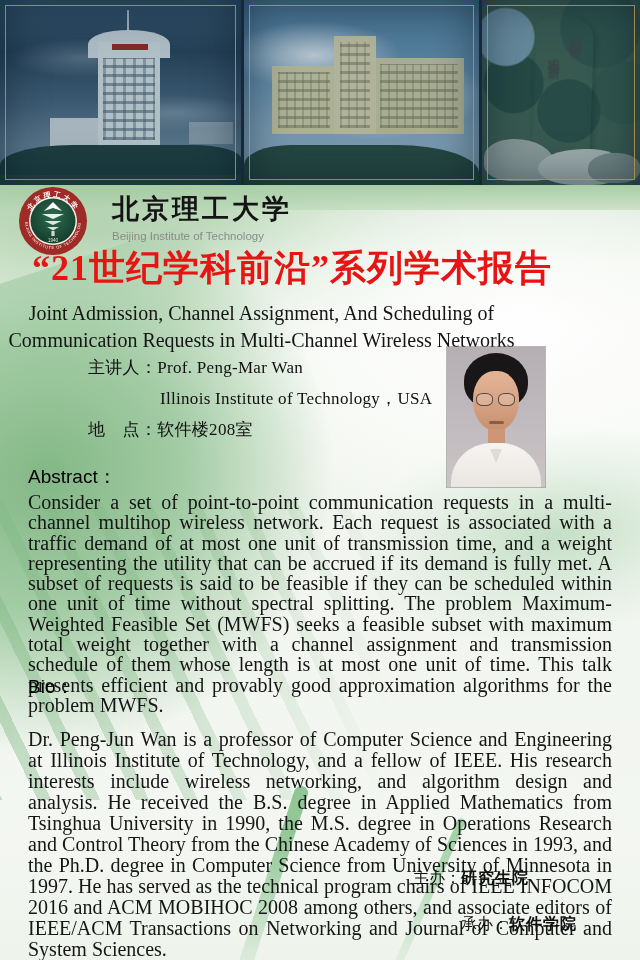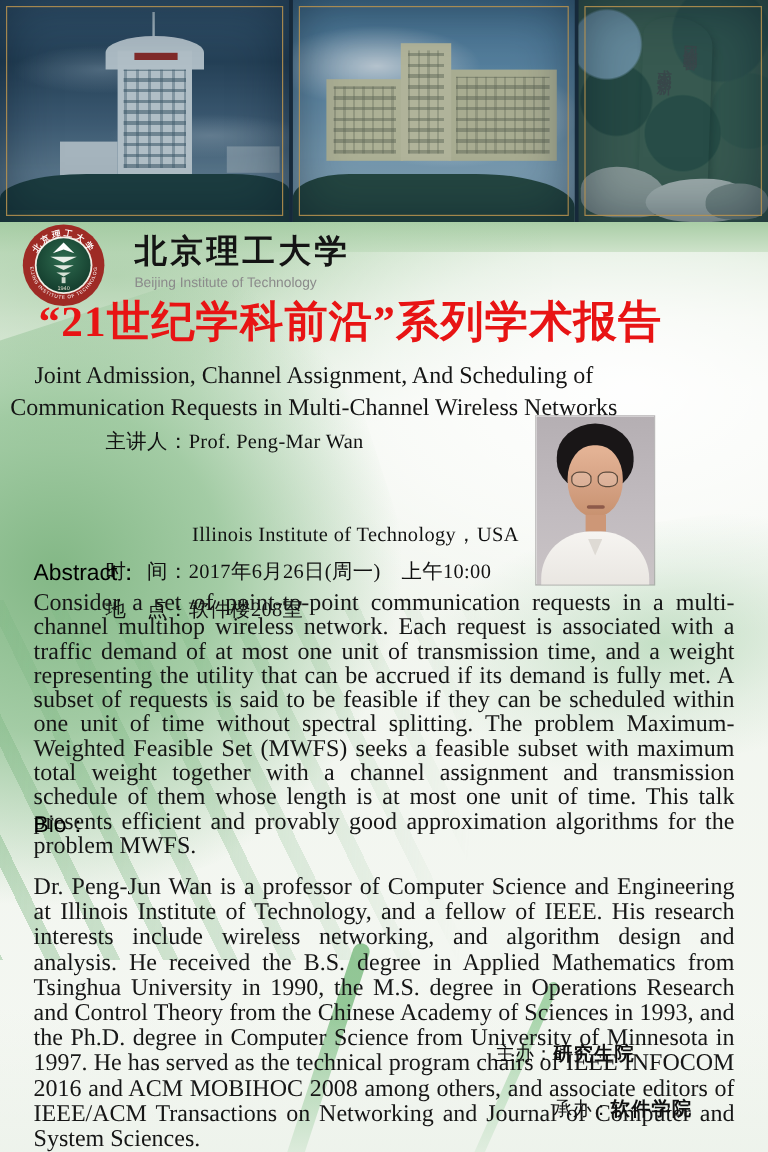--- a/index.html
+++ b/index.html
@@ -124,21 +124,21 @@
     font-family:"Liberation Sans","DejaVu Sans",sans-serif; }
 
   .series-title { position:absolute; left:0; top:244px; width:584px; z-index:3;
     text-align:center; font-size:36px; font-weight:bold; color:#e81414; letter-spacing:1px; }
   .talk-title { position:absolute; left:0; top:300px; width:523px; z-index:3;
     text-align:center; font-size:20px; line-height:27px; color:#151515; }
 
   
   .info { position:absolute; left:88px; top:352px; z-index:3;
     font-size:17px; line-height:31px; color:#111; letter-spacing:.3px; }
-  .info .indent { padding-left:72px;margin-top:47px; }
+  .info .indent { padding-left:72px; }
 
   
   .portrait { position:absolute; left:447px; top:347px; width:98px; height:140px; z-index:3;
     background:linear-gradient(180deg,#b5afb3 0%,#c2bcc0 60%,#cac4c6 100%);
     overflow:hidden; box-shadow:0 0 0 1px rgba(120,115,118,.5); }
   .pt-hair { position:absolute; left:17px; top:6px; width:64px; height:56px; background:#191617;
     border-radius:50% 50% 44% 44%; }
   .pt-face { position:absolute; left:26px; top:24px; width:46px; height:60px;
     background:linear-gradient(180deg,#e3b294 8%,#d5a183 55%,#c7916f 100%);
     border-radius:48% 48% 52% 52%; }
@@ -277,23 +277,20 @@
     <div>Joint Admission, Channel Assignment, And Scheduling of</div>
     <div>Communication Requests in Multi-Channel Wireless Networks</div>
   </div>
 
   <div class="info">
     <div>
       <span>主讲人：</span><span>Prof. Peng-Mar Wan</span>
     </div>
     <div class="indent">Illinois Institute of Technology，USA</div>
     <div>
-      <span>时　间：</span><span>2017年6月26日(周一)　上午10:00</span>
-    </div>
-    <div>
       <span>地　点：</span><span>软件楼208室</span>
     </div>
   </div>
 
   <div class="portrait">
     <div class="pt-hair"></div>
     <div class="pt-face"></div>
     <div class="pt-glass-l"></div>
     <div class="pt-glass-r"></div>
     <div class="pt-mouth"></div>

